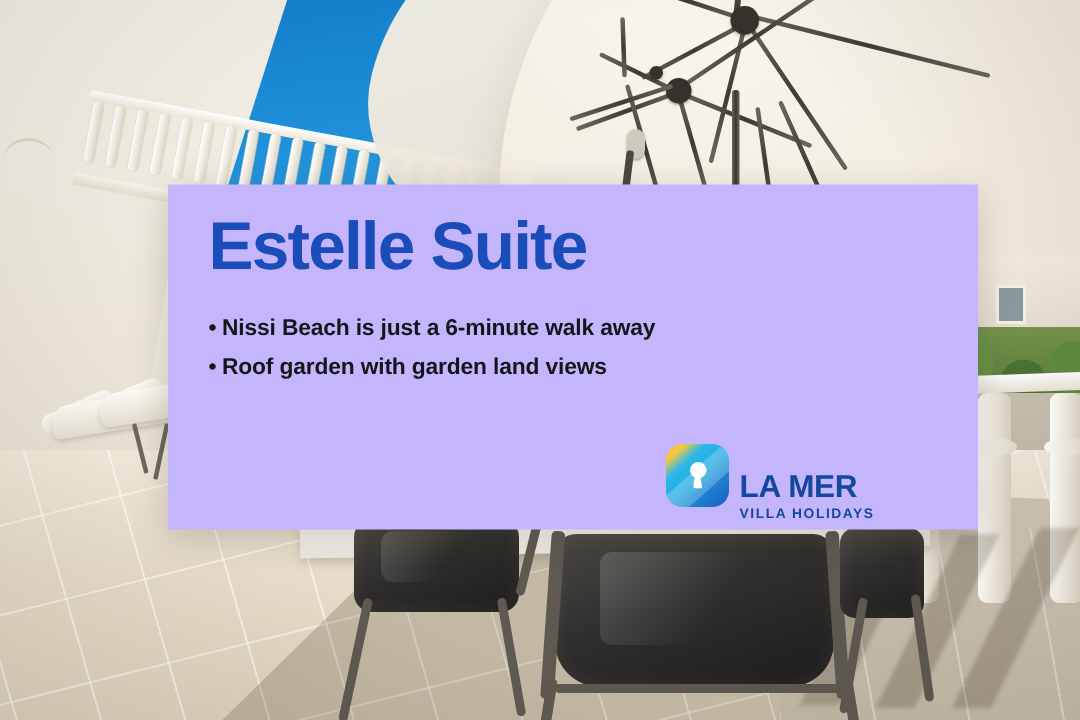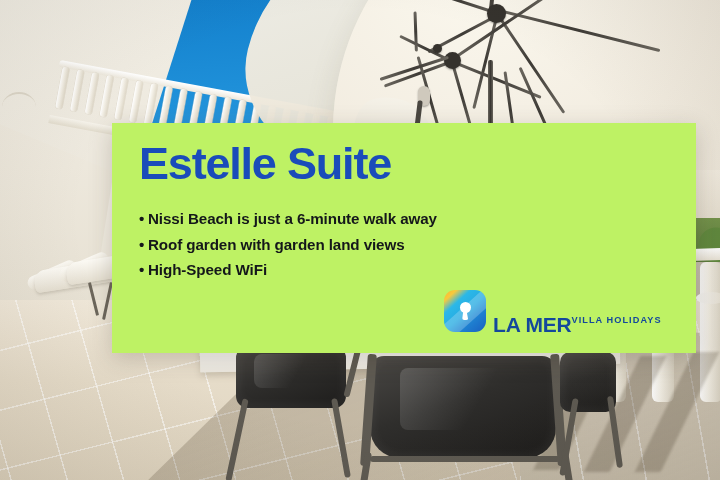--- a/index.html
+++ b/index.html
@@ -311,23 +311,23 @@
     position: absolute; inset: 0;
     background: radial-gradient(ellipse at 50% 45%, rgba(0,0,0,0) 55%, rgba(40,30,15,.10) 100%);
     pointer-events: none;
   }
 
   
   .card {
     position: absolute;
     left: 112px;
     top: 123px;
-    width: 584px;
+    width: 540px;
     height: 230px;
-    background: #bef264;
+    background: #c4b5fd;
     box-shadow: 0 6px 22px rgba(60,50,35,.22);
   }
   .card-title {
     position: absolute;
     left: 27px;
     top: 18px;
     font-size: 45px;
     font-weight: 700;
     letter-spacing: -1.2px;
     color: #1a4cba;
@@ -400,21 +400,21 @@
   }
   .logo-keyhole .kh-stem {
     position: absolute;
     left: 50%; top: 8px;
     transform: translateX(-50%);
     width: 6.5px; height: 10px;
     border-radius: 0 0 2px 2px;
     background: #ffffff;
     clip-path: polygon(28% 0%, 72% 0%, 100% 100%, 0% 100%);
   }
-  .logo-text { display: flex; flex-direction: row; justify-content: center; margin-top: 28px; }
+  .logo-text { display: flex; flex-direction: column; justify-content: center; margin-top: 28px; }
   .logo-name {
     font-size: 21px;
     font-weight: 700;
     color: #14489c;
     letter-spacing: -.2px;
     line-height: 1.05;
   }
   .logo-sub {
     font-size: 9.2px;
     font-weight: 700;
@@ -562,21 +562,20 @@
     <div class="grade"></div>
   </div>
 
   <div class="card">
 
     <div class="card-title">Estelle Suite</div>
 
     <ul class="bullets">
       <li><span class="dot">•</span><span>Nissi Beach is just a 6-minute walk away</span></li>
       <li><span class="dot">•</span><span>Roof garden with garden land views</span></li>
-      <li><span class="dot">•</span><span>High-Speed WiFi</span></li>
     </ul>
 
     <div class="logo">
       <div class="logo-mark">
         <div class="band"></div>
         <div class="logo-keyhole">
           <div class="kh-head"></div>
           <div class="kh-stem"></div>
         </div>
       </div>

